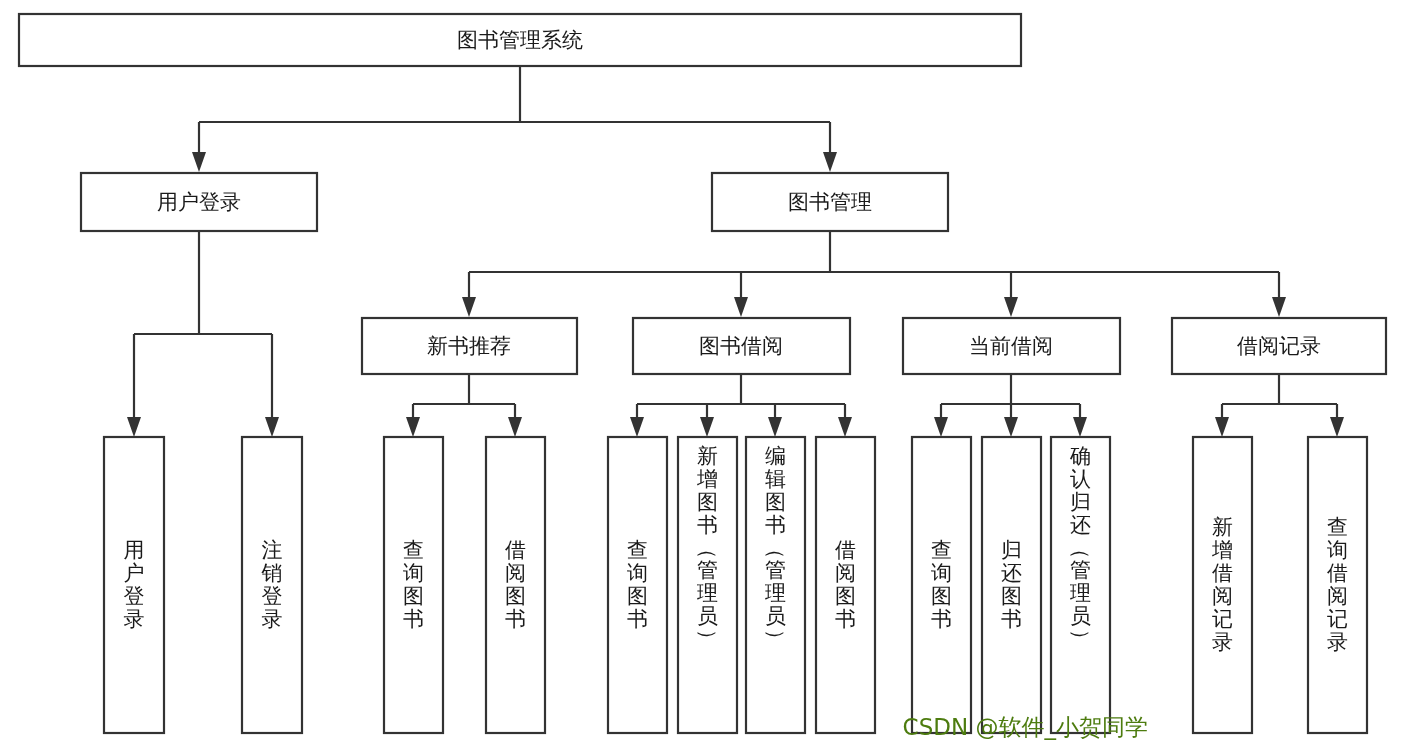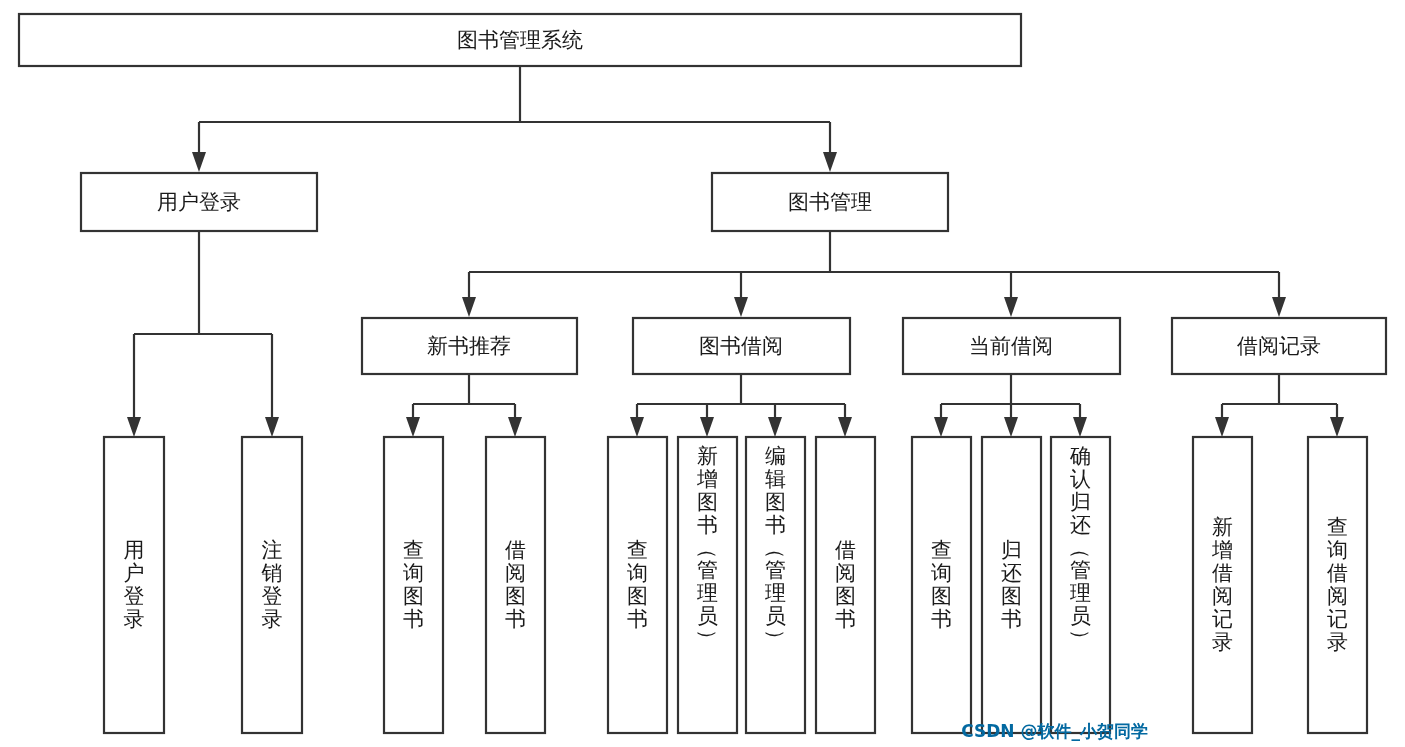--- a/index.html
+++ b/index.html
@@ -51,25 +51,24 @@
     fill: #1a1a1a;
     font-size: 21px;
     text-anchor: middle;
     dominant-baseline: middle;
   }
   .watermark {
     position: absolute;
     right: 10px;
     bottom: 4px;
     font-family: "DejaVu Sans", "Liberation Sans", sans-serif;
-    font-size: 17px;
-    color: #0369a1;
+    font-size: 23px;
+    color: #4d7c0f;
     white-space: nowrap;
     user-select: none;
-    font-weight: bold;
   }
   .leaf-text-wrap {
     position: absolute;
     display: flex;
     flex-direction: column;
     align-items: center;
     justify-content: center;
     font-family: "DejaVu Sans", "Liberation Sans", sans-serif;
     font-size: 21px;
     color: #1a1a1a;

